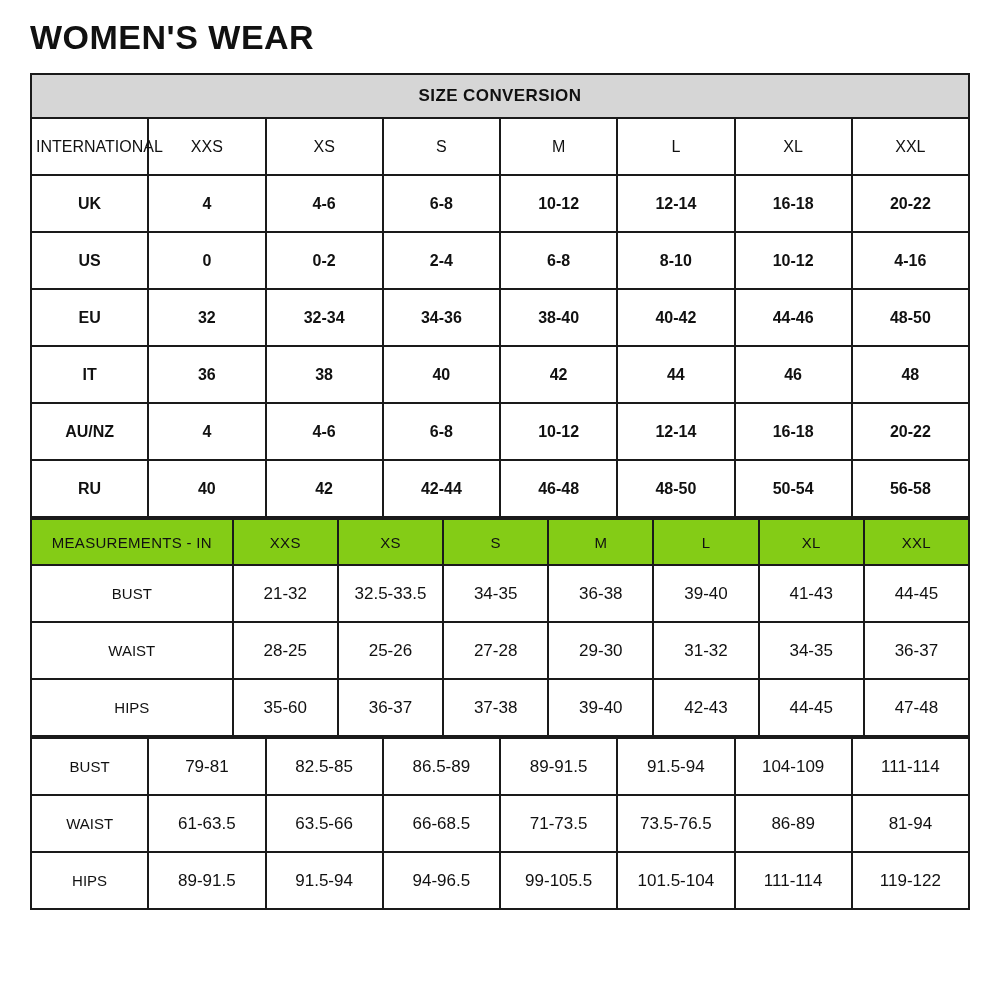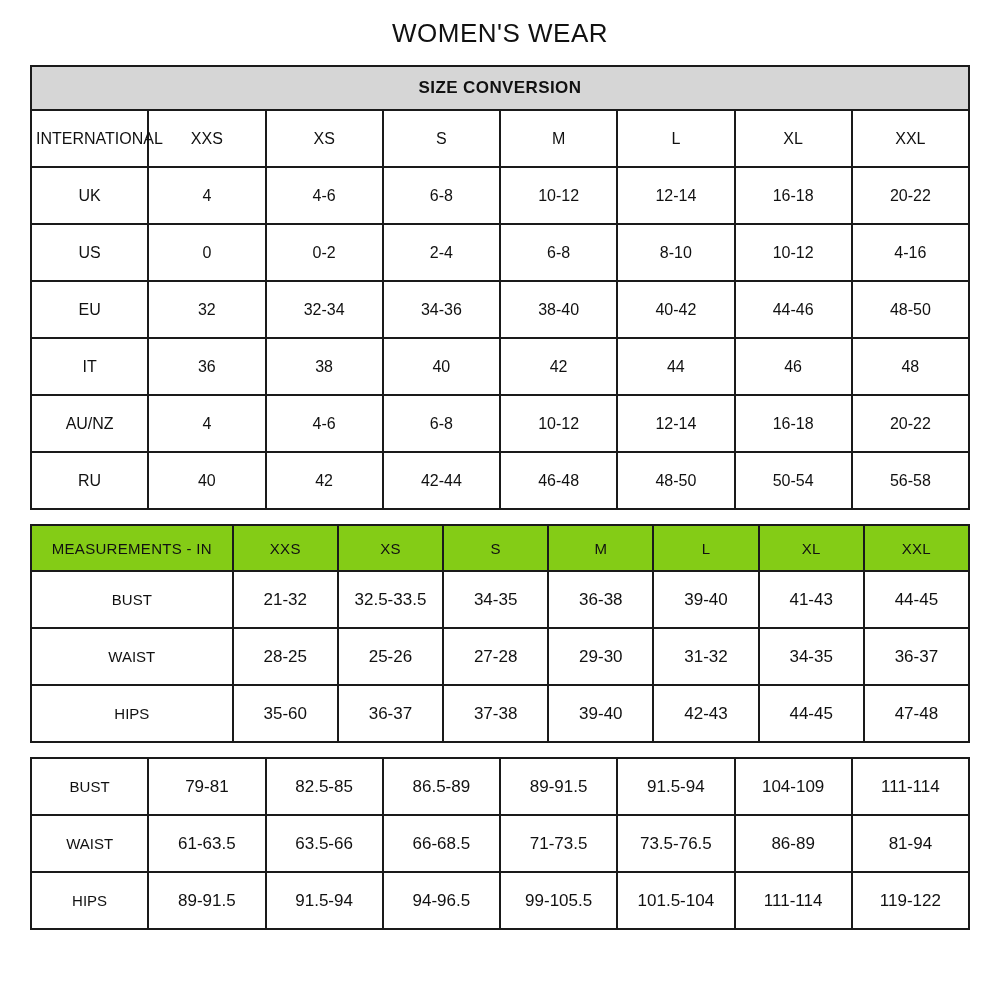--- a/index.html
+++ b/index.html
@@ -6,31 +6,29 @@
   html, body { margin: 0; padding: 0; }
   body {
     width: 1000px;
     height: 1000px;
     background: #ffffff;
     font-family: "Liberation Sans", sans-serif;
     color: #111111;
     padding: 14px 30px 0 30px;
   }
   h1 {
-    text-align: center;
-    font-size: 26px;
-    font-weight: 400;
+    font-size: 34px;
+    font-weight: 700;
     letter-spacing: 0.5px;
     margin: 4px 0 16px 0;
   }
   table {
     width: 100%;
     border-collapse: collapse;
     table-layout: fixed;
-    margin-bottom: 14px;
   }
   th, td {
     border: 2px solid #1a1a1a;
     text-align: center;
     vertical-align: middle;
     padding: 0 4px;
   }
   
   .band {
     background: #d6d6d6;
@@ -42,21 +40,21 @@
   
   .conversion .head-row th {
     background: #ffffff;
     font-weight: 400;
     font-size: 16px;
     height: 57px;
   }
   .conversion .head-row th:first-child { width: 17.8%; text-align: right; }
   .conversion .data-row th,
   .conversion .data-row td {
-    font-weight: 400;
+    font-weight: 700;
     font-size: 16px;
     height: 57px;
   }
   
   .measure .head-row th {
     background: #84cc16;
     font-weight: 400;
     font-size: 15px;
     height: 46px;
     letter-spacing: 0.3px;

